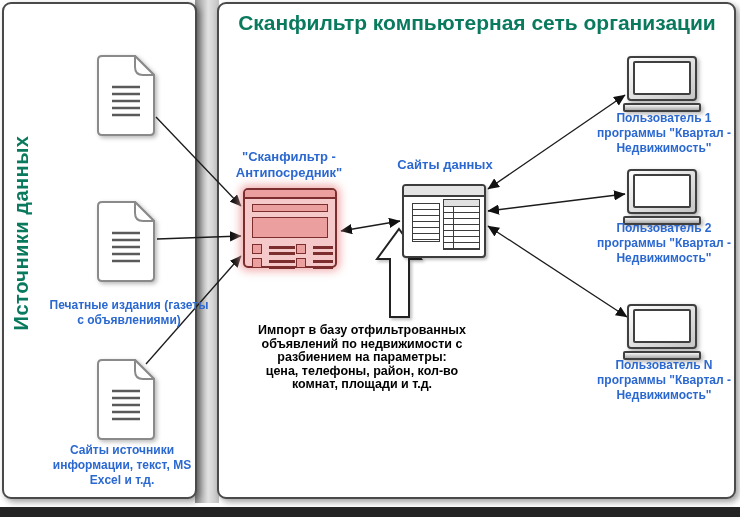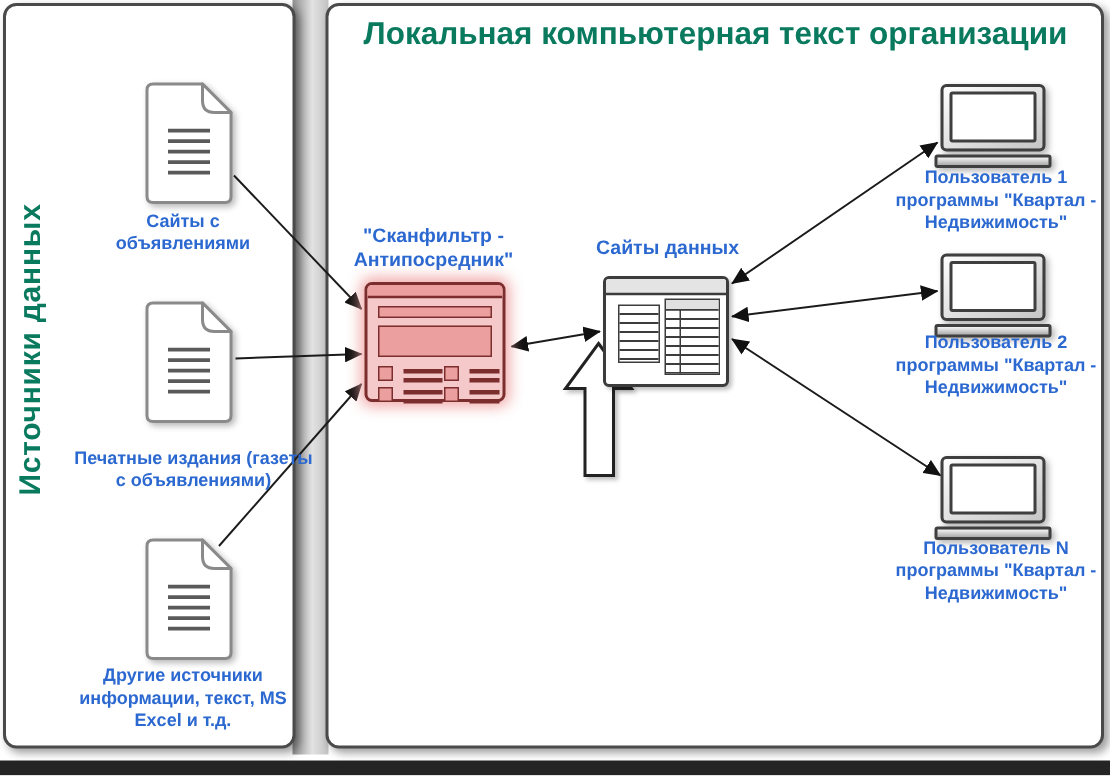--- a/index.html
+++ b/index.html
@@ -96,22 +96,20 @@
       <path d="M40,2 V13 Q40,21 48,21 H59 Z" fill="#fff" stroke="#8a8a8a" stroke-width="2" stroke-linejoin="round"></path>
       <g stroke="#5a5a5a" stroke-width="2.5">
         <line x1="17" y1="33" x2="45" y2="33"></line>
           <line x1="17" y1="40" x2="45" y2="40"></line>
         <line x1="17" y1="47" x2="45" y2="47"></line>
           <line x1="17" y1="54" x2="45" y2="54"></line>
         <line x1="17" y1="61" x2="45" y2="61"></line>
       </g>
     </svg>
   </div>
-  <div class="lbl" style="left:57px;top:140px;width:130px">Сайты с
-объявлениями</div>
 
   <div class="doc" style="left:95px;top:200px">
     <svg width="62" height="84" viewBox="0 0 62 84">
       <path d="M7,2 H40 L59,21 V77 Q59,81 55,81 H7 Q3,81 3,77 V6 Q3,2 7,2 Z" fill="#fff" stroke="#8a8a8a" stroke-width="2"></path>
       <path d="M40,2 V13 Q40,21 48,21 H59 Z" fill="#fff" stroke="#8a8a8a" stroke-width="2" stroke-linejoin="round"></path>
       <g stroke="#5a5a5a" stroke-width="2.5">
         <line x1="17" y1="33" x2="45" y2="33"></line>
           <line x1="17" y1="40" x2="45" y2="40"></line>
         <line x1="17" y1="47" x2="45" y2="47"></line>
           <line x1="17" y1="54" x2="45" y2="54"></line>
@@ -128,25 +126,25 @@
       <path d="M40,2 V13 Q40,21 48,21 H59 Z" fill="#fff" stroke="#8a8a8a" stroke-width="2" stroke-linejoin="round"></path>
       <g stroke="#5a5a5a" stroke-width="2.5">
         <line x1="17" y1="33" x2="45" y2="33"></line>
           <line x1="17" y1="40" x2="45" y2="40"></line>
         <line x1="17" y1="47" x2="45" y2="47"></line>
           <line x1="17" y1="54" x2="45" y2="54"></line>
         <line x1="17" y1="61" x2="45" y2="61"></line>
       </g>
     </svg>
   </div>
-  <div class="lbl" style="left:42px;top:443px;width:160px">Другие источники
+  <div class="lbl" style="left:42px;top:443px;width:160px">Сайты источники
 информации, текст, MS
 Excel и т.д.</div>
 
-  <div class="panel-title">Локальная компьютерная текст организации</div>
+  <div class="panel-title">Сканфильтр компьютерная сеть организации</div>
 
   <div class="lbl lbl-big" style="left:233px;top:149px;width:112px">"Сканфильтр -
 Антипосредник"</div>
   <div class="app">
     <div class="app-titlebar"></div>
     <div class="app-bar"></div>
     <div class="app-big"></div>
     <div class="app-sq" style="left:7px;top:54px"></div>
     <div class="app-ln" style="left:24px;top:56px;width:26px"></div>
     <div class="app-ln" style="left:24px;top:62px;width:26px"></div>
@@ -195,14 +193,19 @@
   <div class="pc" style="left:623px;top:304px">
     <div class="monitor">
         <div class="screen"></div>
       </div>
     <div class="base"></div>
   </div>
   <div class="lbl" style="left:579px;top:358px;width:170px">Пользователь N
 программы "Квартал -
 Недвижимость"</div>
 
+  <div class="note">Импорт в базу отфильтрованных
+объявлений по недвижимости с
+разбиением на параметры:
+цена, телефоны, район, кол-во
+комнат, площади и т.д.</div>
 
 </div>
 
 </body></html>

